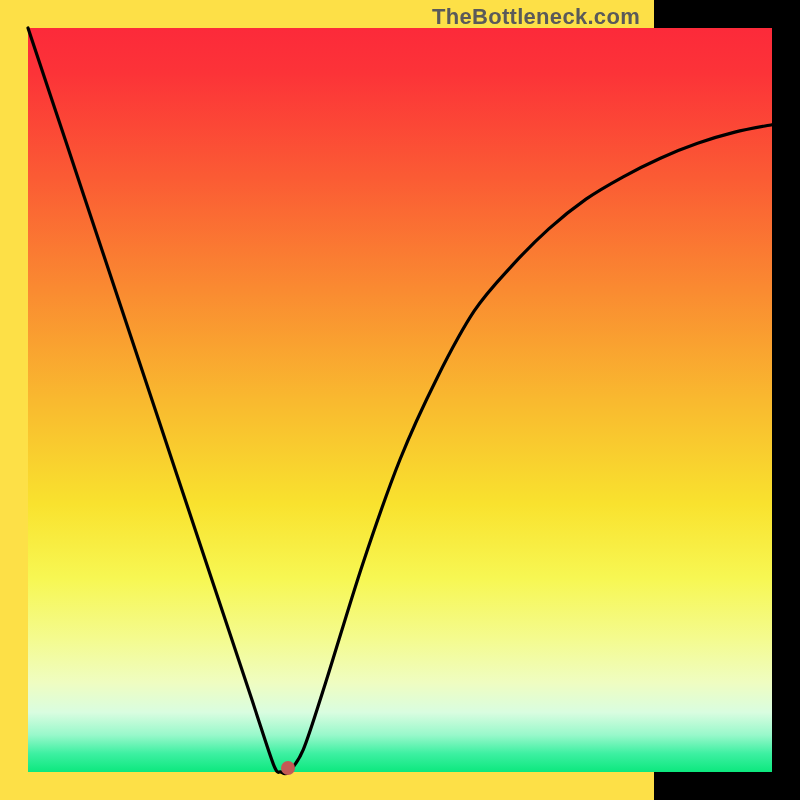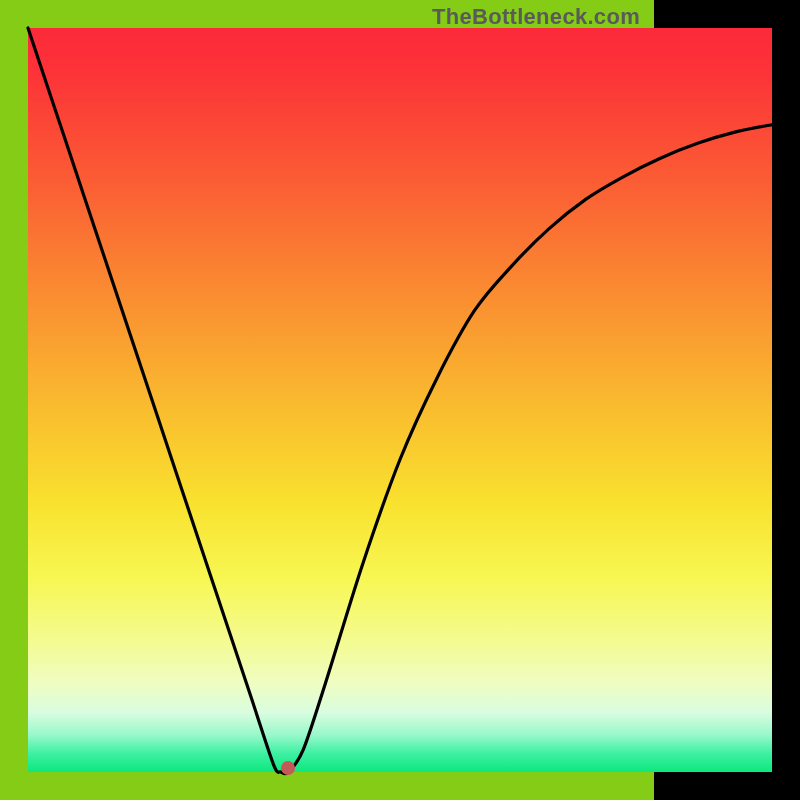--- a/index.html
+++ b/index.html
@@ -8,21 +8,21 @@
     width: 800px;
     height: 800px;
     background: #000;
     overflow: hidden;
     font-family: Arial, Helvetica, sans-serif;
   }
   .frame {
     position: relative;
     width: 654px;
     height: 800px;
-    background: #84cc16;
+    background: #fde047;
   }
   .watermark {
     position: absolute;
     top: 4px;
     right: 14px;
     color: #5a5a5a;
     font-size: 22px;
     font-weight: 600;
     letter-spacing: 0.3px;
     user-select: none;

